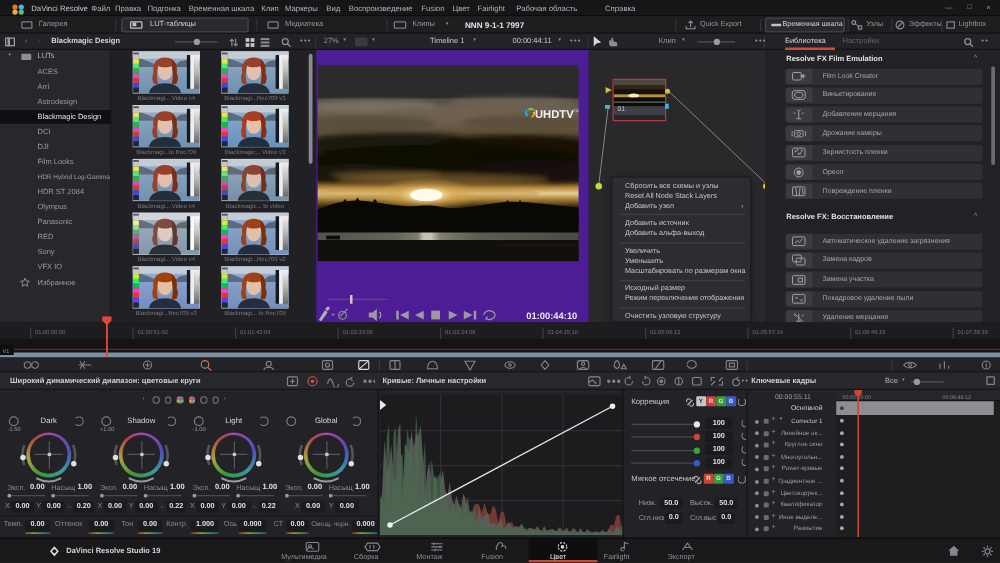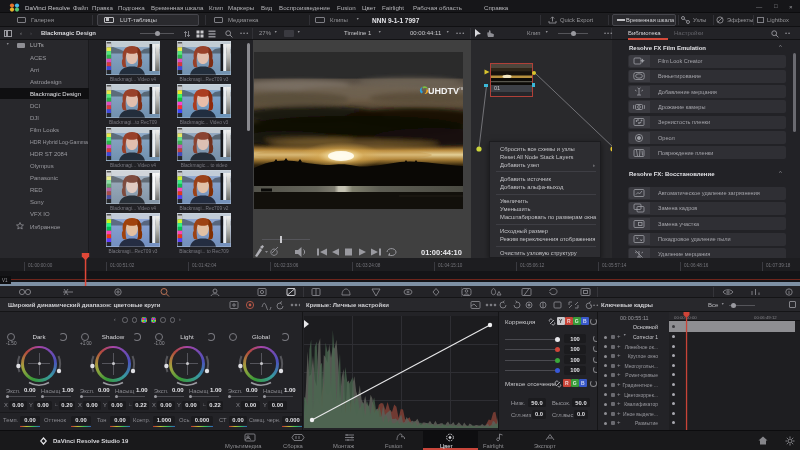--- a/index.html
+++ b/index.html
@@ -277,21 +277,21 @@
   <span class="a" style="left:87px;top:79.5px;width:54px">Blackmagic... Video v3</span>
   <span class="a" style="left:16px;top:122.5px;width:54px">Blackmagi... Video v4</span>
   <span class="a" style="left:87px;top:122.5px;width:54px">Blackmagic... to video</span>
   <span class="a" style="left:16px;top:165.5px;width:54px">Blackmagi... Video v4</span>
   <span class="a" style="left:87px;top:165.5px;width:54px">Blackmagi...Rec709 v2</span>
   <span class="a" style="left:16px;top:208.5px;width:54px">Blackmagi...Rec709 v3</span>
   <span class="a" style="left:87px;top:208.5px;width:54px">Blackmagi... to Rec709</span>
   <span class="a" style="left:157px;top:3px;width:3px;height:88px;background:#8a8a90;border-radius:2px"></span>
 </div>
 
-<div class="a" id="viewer" style="left:253px;top:40px;width:218px;height:218px;overflow:hidden;background:#404040">
+<div class="a" id="viewer" style="left:253px;top:40px;width:218px;height:218px;overflow:hidden;background:#4c1d95">
 <svg class="a" style="left:1px;top:12px" width="209" height="157" viewBox="0 0 209 157">
   <defs>
     <linearGradient id="sky" x1="0" y1="0" x2="0" y2="1">
       <stop offset="0" stop-color="#2b2b2b"></stop>
           <stop offset="0.165" stop-color="#2b2b2b"></stop>
       <stop offset="0.175" stop-color="#554c42"></stop>
           <stop offset="0.23" stop-color="#6e6254"></stop>
       <stop offset="0.31" stop-color="#6a5a44"></stop>
           <stop offset="0.40" stop-color="#453827"></stop>
       <stop offset="0.50" stop-color="#1e1710"></stop>

